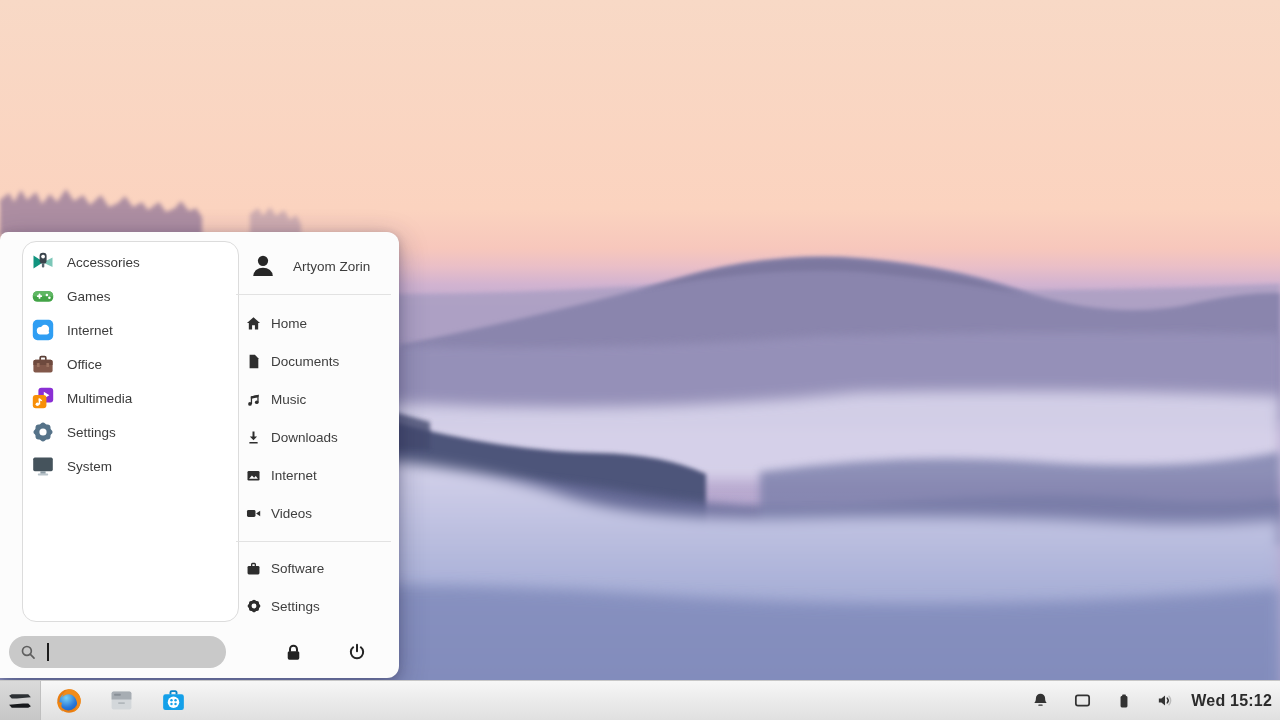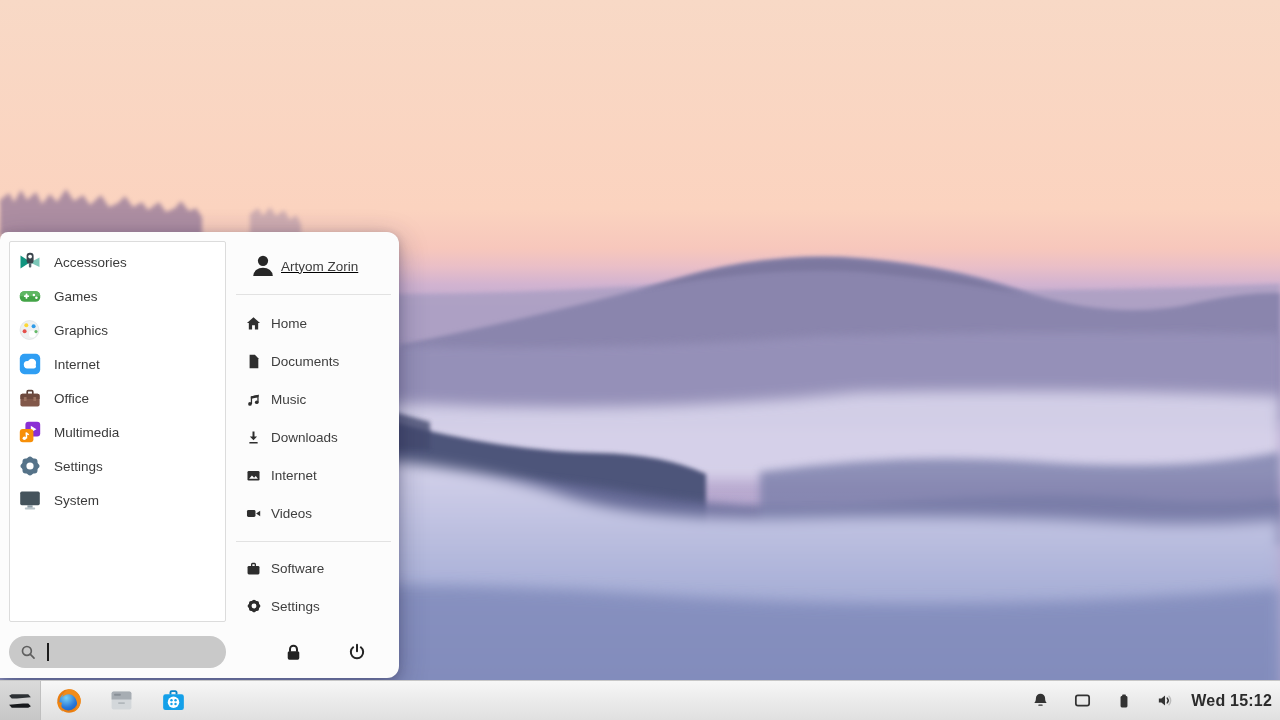--- a/index.html
+++ b/index.html
@@ -23,34 +23,34 @@
   .tb-spacer { flex:1; }
   .tb-tray { display:flex; align-items:center; gap:23px; margin-right:16px; }
   .tb-tray svg { display:block; }
   .tb-clock { font-size:16px; font-weight:bold; color:#2b2b2b; margin-right:8px; letter-spacing:.2px; }
 
   
   .menu { position:absolute; left:0; top:232px; width:399px; height:446px; z-index:20;
           background:var(--menu-bg,#fcfcfc); border-radius:8px 12px 12px 0;
           box-shadow:0 8px 28px rgba(35,35,70,.38), 0 2px 8px rgba(35,35,70,.22); }
 
-  .cat-panel { position:absolute; left:9px; top:9px; width:217px; height:381px;
-               background:#ffffff; border:1px solid #dcdcdc; border-radius:2px; padding-top:3px; overflow:hidden; }
+  .cat-panel { position:absolute; left:22px; top:9px; width:217px; height:381px;
+               background:#ffffff; border:1px solid #dcdcdc; border-radius:14px; padding-top:3px; overflow:hidden; }
   .cat-row { height:34px; display:flex; align-items:center; gap:11px; padding-left:7px; cursor:pointer; }
   .cat-icon { width:26px; height:26px; flex:0 0 26px; display:flex; align-items:center; justify-content:center; }
   .cat-label { font-size:13.5px; color:#3b3b3b; }
 
   .search-bar { position:absolute; left:9px; top:404px; width:217px; height:32px; border-radius:16px;
                 background:var(--search-bg,#c9c9c9); display:flex; align-items:center; padding-left:10px; cursor:text; }
   .search-caret { width:1.5px; height:18px; background:#1c1c1c; margin-left:9px; animation:blink 1.1s steps(1) infinite; }
   @keyframes blink { 50% { opacity:0; } }
   .search-text { font-size:13px; color:#333; }
 
   .menu-right { position:absolute; left:236px; top:0; width:157px; height:446px; }
-  .user-row { position:absolute; left:8px; top:16px; height:36px; display:flex; align-items:center; gap:4px; padding-left:5px; cursor:pointer;text-decoration:underline; }
+  .user-row { position:absolute; left:8px; top:16px; height:36px; display:flex; align-items:center; gap:16px; padding-left:5px; cursor:pointer; }
   .user-name { font-size:13.5px; color:#3c3c3c; }
   .mr-sep { position:absolute; left:0; width:155px; height:1px; background:#e2e2e2; }
   .place-list { position:absolute; left:0; top:72px; width:157px; }
   .sys-list { position:absolute; left:0; top:317px; width:157px; }
   .place-row { height:38px; display:flex; align-items:center; gap:9px; padding-left:9px; cursor:pointer; border-radius:6px; }
   .place-icon { width:17px; height:17px; flex:0 0 17px; display:flex; align-items:center; justify-content:center; }
   .place-label { font-size:13.5px; color:#3e3e3e; }
   .session-btn { position:absolute; top:408px; width:24px; height:24px; display:flex; align-items:center; justify-content:center; cursor:pointer; }
 
   svg { shape-rendering:geometricPrecision; }
@@ -139,33 +139,20 @@
             <path d="M1.8 12.2 v-0.4 a4.6 4.6 0 0 1 4.6 -4.6 h11.2 a4.6 4.6 0 0 1 4.6 4.6 v0.4 Z" fill="#5fb763"></path>
             <rect x="5.9" y="11.3" width="5.2" height="1.8" rx="0.9" fill="#ffffff"></rect>
             <rect x="7.6" y="9.6" width="1.8" height="5.2" rx="0.9" fill="#ffffff"></rect>
             <circle cx="15.9" cy="11" r="1.25" fill="#ffffff"></circle>
             <circle cx="18.4" cy="13.7" r="1.25" fill="#ffffff"></circle>
           </svg>
         </span>
         <span class="cat-label">Games</span>
       </div>
 
-      <div class="cat-row">
-        <span class="cat-icon">
-          <svg width="24" height="24" viewBox="0 0 24 24">
-            <circle cx="11.5" cy="12" r="9.5" fill="#eef0f1" stroke="#d9dcde" stroke-width="0.6"></circle>
-            <circle cx="14.4" cy="16" r="3.5" fill="#ffffff"></circle>
-            <circle cx="8.3" cy="7.3" r="2" fill="#fdd835"></circle>
-            <circle cx="15.6" cy="8.2" r="2" fill="#2f9be8"></circle>
-            <circle cx="6.6" cy="13.3" r="2" fill="#e5514d"></circle>
-            <circle cx="18" cy="13.6" r="1.6" fill="#66bb6a"></circle>
-          </svg>
-        </span>
-        <span class="cat-label">Graphics</span>
-      </div>
 
       <div class="cat-row">
         <span class="cat-icon">
           <svg width="24" height="24" viewBox="0 0 24 24">
             <rect x="1.8" y="1.8" width="20.4" height="20.4" rx="4.6" fill="#2f9ef3"></rect>
             <circle cx="9.3" cy="12.4" r="3.5" fill="#ffffff"></circle>
             <circle cx="13.9" cy="11" r="4.2" fill="#ffffff"></circle>
             <rect x="6.6" y="12" width="11.4" height="4.6" rx="2.3" fill="#ffffff"></rect>
           </svg>
         </span>

